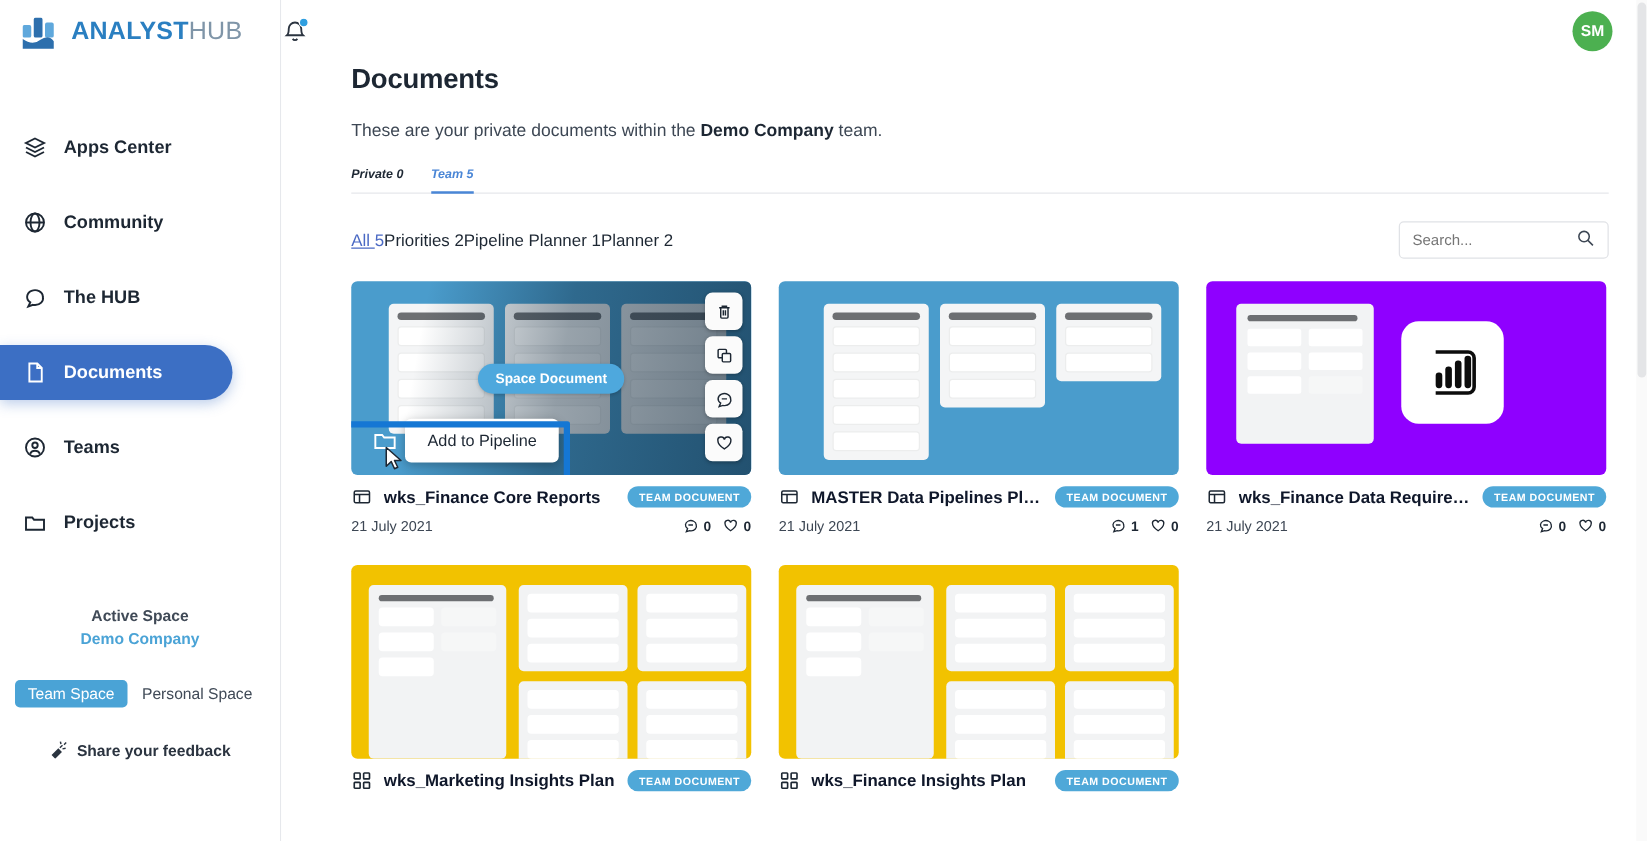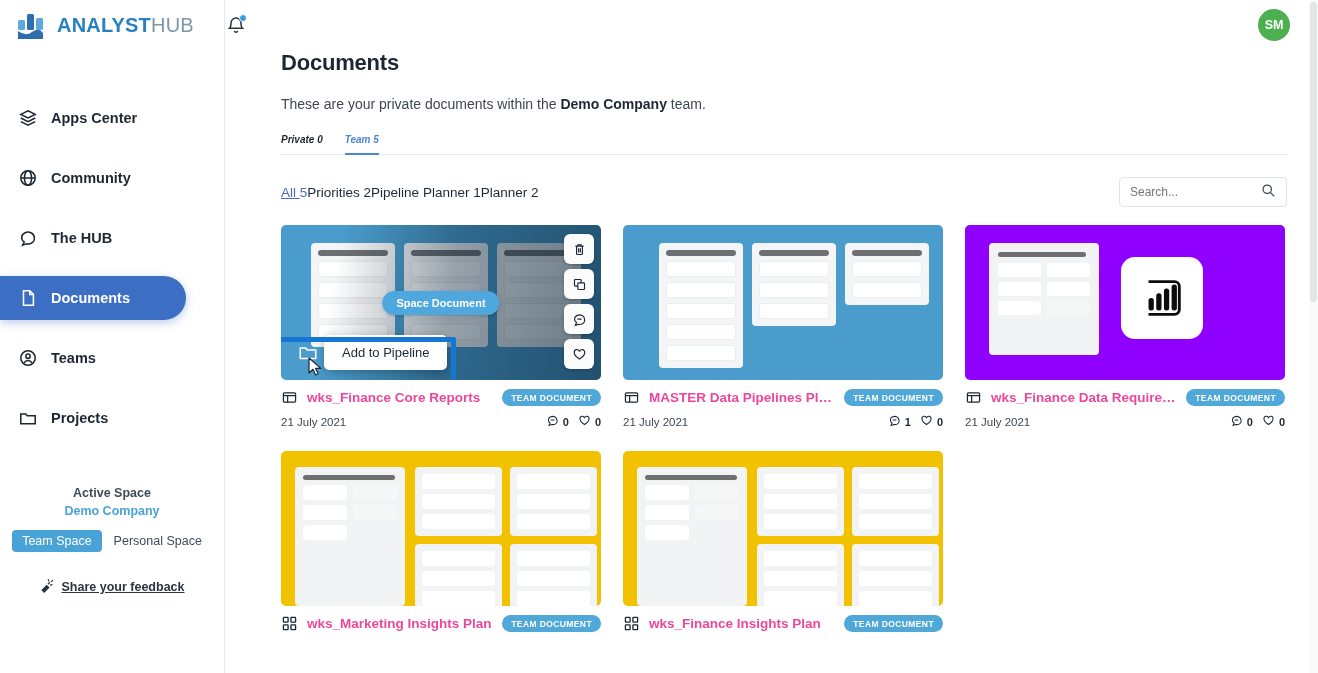--- a/index.html
+++ b/index.html
@@ -35,24 +35,24 @@
   .nav-item.active {
     background: #3c6fc4; color: #ffffff;
     box-shadow: 0 3px 10px rgba(60,111,196,.35);
   }
   .nav-item.active .ico svg { stroke: #ffffff; }
   .nav-item .ico svg { stroke: #1d2733; fill: none; stroke-width: 1.7; }
 
   .space-box { margin-top: 38px; text-align: center; }
   .space-title { font-size: 12.5px; font-weight: bold; color: #404a57; }
   .space-name { font-size: 12.5px; font-weight: bold; color: #4aa3d6; margin-top: 4px; }
-  .space-toggle { display: flex; justify-content: center; gap: 2px; margin-top: 12px; }
+  .space-toggle { display: flex; justify-content: center; gap: 2px; margin-top: 26px; }
   .sp-btn { font-size: 12.5px; padding: 4px 10px; border-radius: 4px; cursor: pointer; color: #404a57; }
   .sp-btn.on { background: #4aa3d6; color: #fff; font-weight: normal; }
-  .feedback { display: flex; align-items: center; justify-content: center; gap: 7px; margin-top: 26px; font-size: 12.5px; font-weight: bold; color: #2b3440; cursor: pointer; text-decoration: underline; }
+  .feedback { display: flex; align-items: center; justify-content: center; gap: 7px; margin-top: 26px; font-size: 12.5px; font-weight: bold; color: #2b3440; cursor: pointer; }
 
   
   .main { flex: 1; position: relative; background: #fff; overflow: hidden; }
   .topbar { height: 50px; display: flex; align-items: center; justify-content: space-between; gap: 24px; padding-right: 28px; }
   .bell { position: relative; width: 22px; height: 22px; cursor: pointer; }
   .bell-dot { position: absolute; top: 0px; right: 0px; width: 8px; height: 8px; border-radius: 50%; background: #2f9fe0; border: 1.5px solid #fff; }
   .avatar {
     width: 32px; height: 32px; border-radius: 50%; background: #4cb050;
     color: #fff; font-size: 12.5px; font-weight: bold;
     display: flex; align-items: center; justify-content: center; cursor: pointer;
@@ -145,21 +145,21 @@
     background: #fff; color: #1d2733; font-size: 13px;
     padding: 10px 18px; border-radius: 5px; white-space: nowrap;
     box-shadow: 0 2px 8px rgba(0,0,0,.25); cursor: default;
   }
   .cursor-arrow { position: absolute; left: 27px; bottom: 3px; width: 16px; height: 20px; pointer-events: none; }
 
   
   .card-meta { margin-top: 9px; }
   .meta-row1 { display: flex; align-items: center; gap: 10px; }
   .doc-ic { width: 16px; height: 16px; flex: 0 0 16px; display: flex; align-items: center; justify-content: center; }
-  .card-title { font-size: 13.5px; font-weight: bold; color: #ec4899; flex: 1; white-space: nowrap; overflow: hidden; text-overflow: ellipsis; cursor: pointer; }
+  .card-title { font-size: 13.5px; font-weight: bold; color: #0f172a; flex: 1; white-space: nowrap; overflow: hidden; text-overflow: ellipsis; cursor: pointer; }
   .badge {
     background: #4fa8d8; color: #fff; font-size: 8.5px; font-weight: bold;
     letter-spacing: .4px; padding: 3.5px 9px; border-radius: 9px; white-space: nowrap;
   }
   .meta-row2 { display: flex; align-items: center; justify-content: space-between; margin-top: 8px; }
   .date { font-size: 11.5px; color: #3d4754; }
   .counts { display: flex; align-items: center; gap: 9px; }
   .count { display: flex; align-items: center; gap: 4px; font-size: 11px; font-weight: bold; color: #1d2733; cursor: pointer; }
 
   .scrollbar { position: absolute; right: 0; top: 0; width: 9px; height: 673px; background: #fafafa; }

